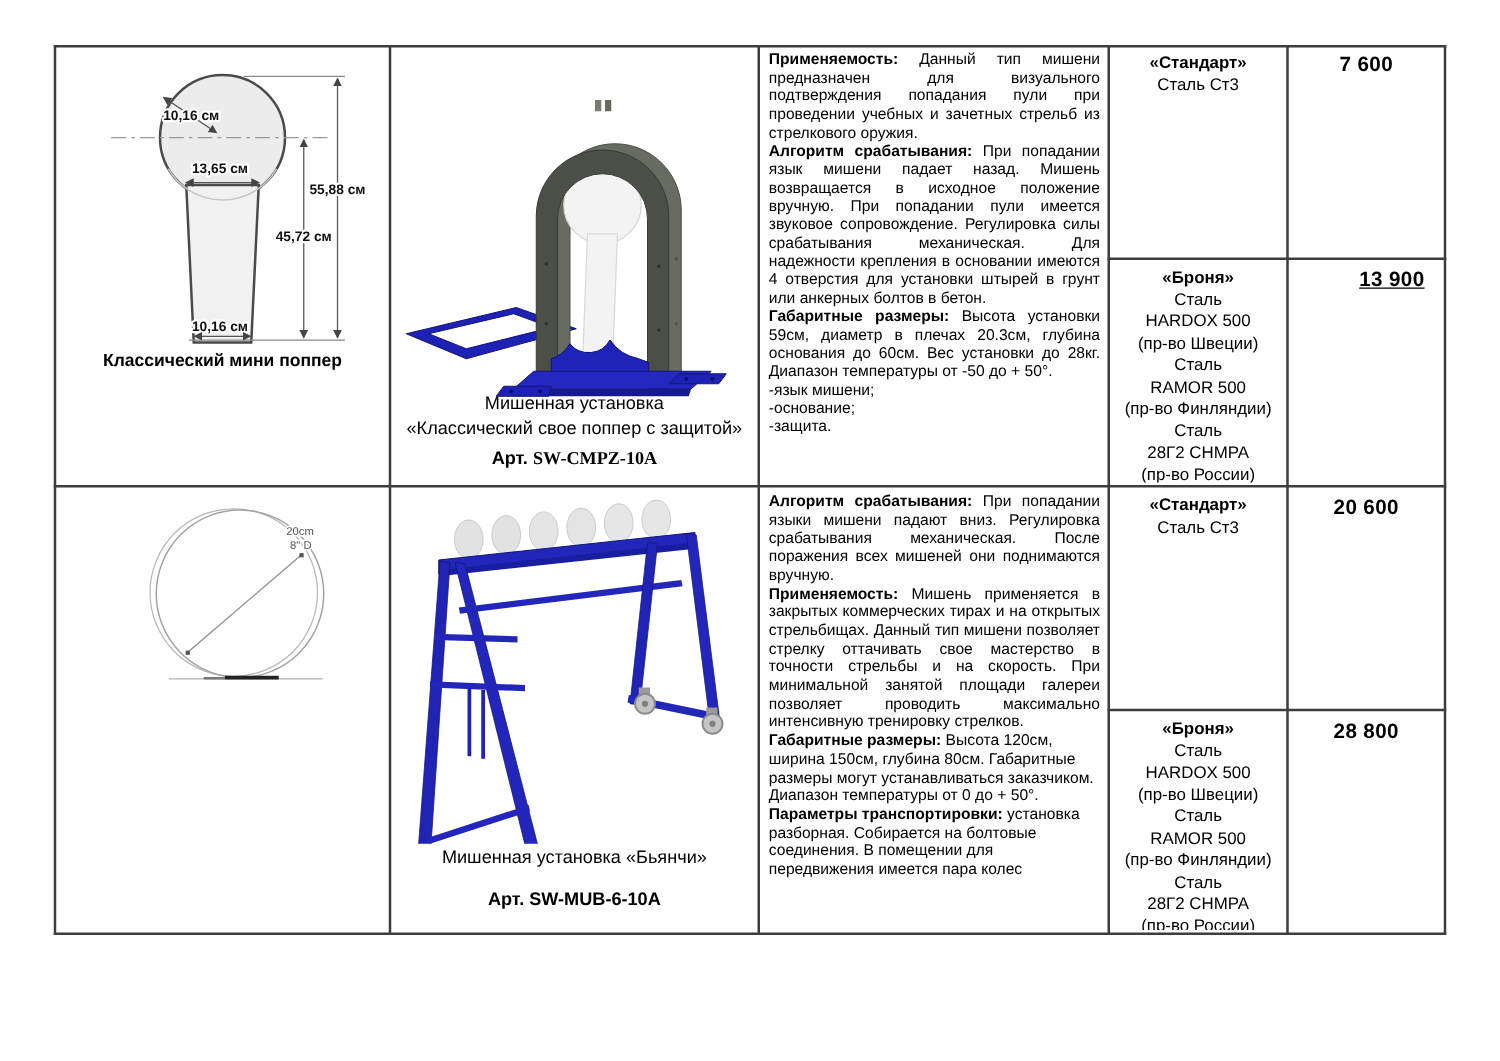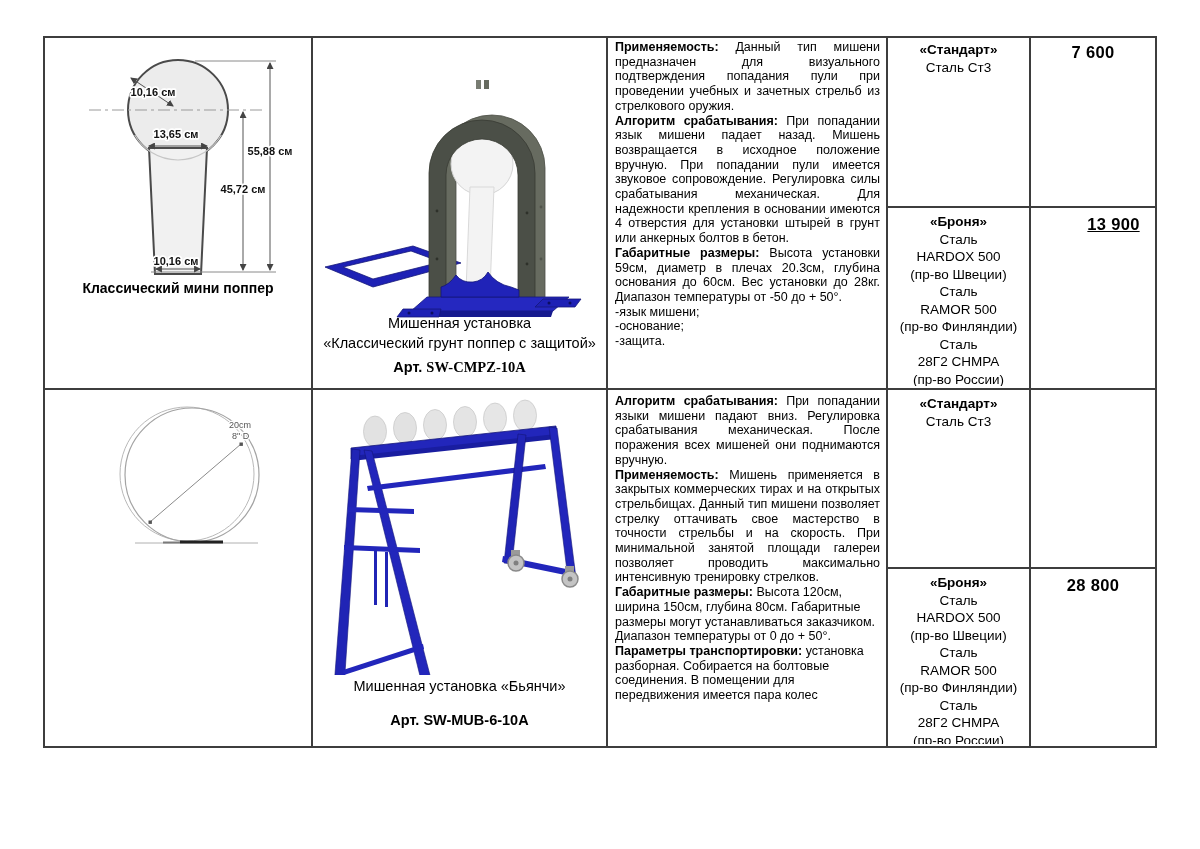--- a/index.html
+++ b/index.html
@@ -112,21 +112,21 @@
         <polygon points="84,256 126,256 128,248 90,248" fill="#1e21b5" stroke="#141678" stroke-width="0.8"></polygon>
         <polygon points="222,246 262,246 268,238 230,238" fill="#1e21b5" stroke="#141678" stroke-width="0.8"></polygon>
         <path d="M 128,236 L 128,226 Q 136,224 143,214 Q 149,222 160,221 Q 170,220 175,211 Q 183,223 198,226 L 206,229 L 206,236 Z" fill="#2023b8" stroke="#12147a" stroke-width="0.8"></path>
         <circle cx="96" cy="252" r="1.5" fill="#0c0e60"></circle>
         <circle cx="119" cy="252" r="1.5" fill="#0c0e60"></circle>
         <circle cx="236" cy="242" r="1.5" fill="#0c0e60"></circle>
         <circle cx="257" cy="242" r="1.5" fill="#0c0e60"></circle>
       </svg>
       <div class="prod-caption" style="top:252px;">
         <div>Мишенная установка</div>
-        <div>«Классический грунт поппер с защитой»</div>
+        <div>«Классический свое поппер с защитой»</div>
         <div class="sku-line"><span>Арт.</span> <span class="serif">SW-CMPZ-10A</span></div>
       </div>
     </div>
 
     <div class="cell desc-cell" style="left:565px;top:0;width:278px;height:352px;">
       <p class="j"><b>Применяемость:</b> <span>Данный тип мишени предназначен для визуального подтверждения попадания пули при проведении учебных и зачетных стрельб из стрелкового оружия.</span></p>
       <p class="j"><b>Алгоритм срабатывания:</b> <span>При попадании язык мишени падает назад. Мишень возвращается в исходное положение вручную. При попадании пули имеется звуковое сопровождение. Регулировка силы срабатывания механическая. Для надежности крепления в основании имеются 4 отверстия для установки штырей в грунт или анкерных болтов в бетон.</span></p>
       <p class="j"><b>Габаритные размеры:</b> <span>Высота установки 59см, диаметр в плечах 20.3см, глубина основания до 60см. Вес установки до 28кг. Диапазон температуры от -50 до + 50°.</span></p>
       <p class="prelist">-язык мишени;
 -основание;
@@ -217,20 +217,23 @@
       <p class="j"><b>Алгоритм срабатывания:</b> <span>При попадании языки мишени падают вниз. Регулировка срабатывания механическая. После поражения всех мишеней они поднимаются вручную.</span></p>
       <p class="j"><b>Применяемость:</b> <span>Мишень применяется в закрытых коммерческих тирах и на открытых стрельбищах. Данный тип мишени позволяет стрелку оттачивать свое мастерство в точности стрельбы и на скорость. При минимальной занятой площади галереи позволяет проводить максимально интенсивную тренировку стрелков.</span></p>
       <p><b>Габаритные размеры:</b> <span>Высота 120см, ширина 150см, глубина 80см. Габаритные размеры могут устанавливаться заказчиком.  Диапазон температуры от 0 до + 50°.</span></p>
       <p><b>Параметры транспортировки:</b> <span>установка разборная. Собирается на болтовые соединения. В помещении для передвижения имеется пара колес</span></p>
     </div>
 
     <div class="cell mat-cell" style="left:845px;top:356px;width:141px;height:173px;">
       <div class="mat-title">«Стандарт»</div>
       <div class="mat-lines">Сталь Ст3</div>
     </div>
+    <div class="cell price-cell" style="left:988px;top:356px;width:124px;height:173px;">
+      <span>20 600</span>
+    </div>
     <div class="cell mat-cell" style="left:845px;top:535px;width:141px;height:173px;">
       <div class="mat-title">«Броня»</div>
       <div class="mat-lines">Сталь
 HARDOX 500
 (пр-во Швеции)
 Сталь
 RAMOR 500
 (пр-во Финляндии)
 Сталь
 28Г2 CHMPA

